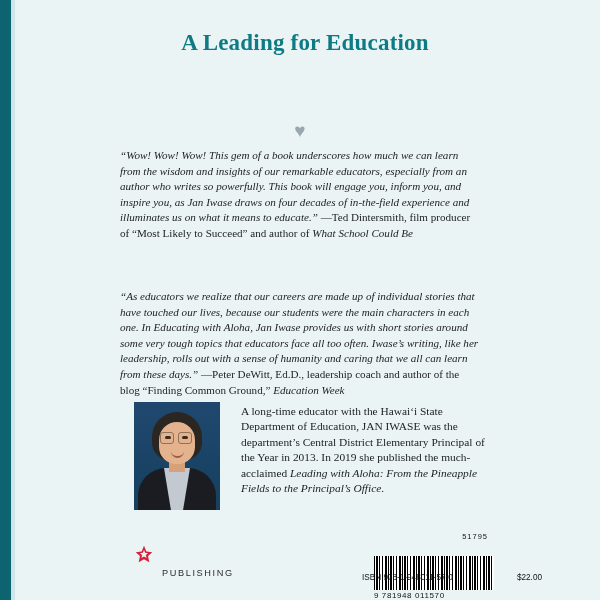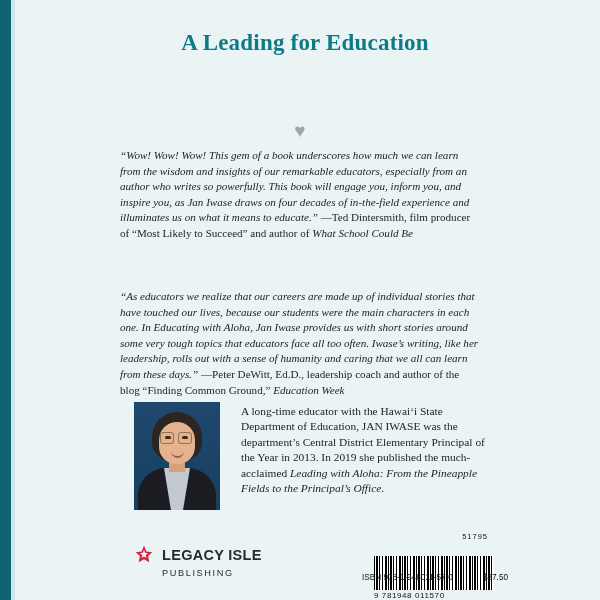--- a/index.html
+++ b/index.html
@@ -234,21 +234,21 @@
     font-family: "Liberation Sans", sans-serif;
     font-size: 8px;
     letter-spacing: 0.6px;
     color: #111;
     margin-top: 1px;
   }
   .isbn-line {
     position: absolute;
     left: 362px;
     top: 573px;
-    width: 146px;
+    width: 180px;
     font-family: "Liberation Sans", sans-serif;
     font-size: 8.2px;
     color: #111;
     display: flex;
     justify-content: space-between;
   }
 </style>
 </head>
 <body>
 
@@ -293,29 +293,28 @@
   <div class="bio">
     <span>A long-time educator with the Hawai‘i State Department of Education, </span><span class="nm">JAN IWASE</span><span> was the department’s Central District Elementary Principal of the Year in 2013. In 2019 she published the much-acclaimed </span><span class="it">Leading with Aloha: From the Pineapple Fields to the Principal’s Office</span><span>.</span>
   </div>
 
   <div class="publisher">
     <div class="pub-row">
       <svg class="pub-mark" viewBox="0 0 24 24">
         <path d="M12 2 L14.6 8.2 L21 9 L16.4 13.2 L17.8 20 L12 16.6 L6.2 20 L7.6 13.2 L3 9 L9.4 8.2 Z" fill="#d6213a"></path>
         <path d="M12 6.5 L13.2 9.6 L16.4 10 L14 12 L14.8 15.4 L12 13.7 L9.2 15.4 L10 12 L7.6 10 L10.8 9.6 Z" fill="#eaf4f5"></path>
       </svg>
-      <div class="pub-name">LEGACY ISLE</div>
     </div>
     <div class="pub-sub">PUBLISHING</div>
   </div>
 
   <div class="barcode-wrap">
     <div class="bc-top">51795</div>
     <div class="bc-bars"></div>
     <div class="bc-num">9 781948 011570</div>
   </div>
 
   <div class="isbn-line">
     <span>ISBN 978-1-948011-57-0</span>
-    <span>$27.50</span>
+    <span>$22.00</span>
   </div>
 
 </div>
 
 </body></html>

